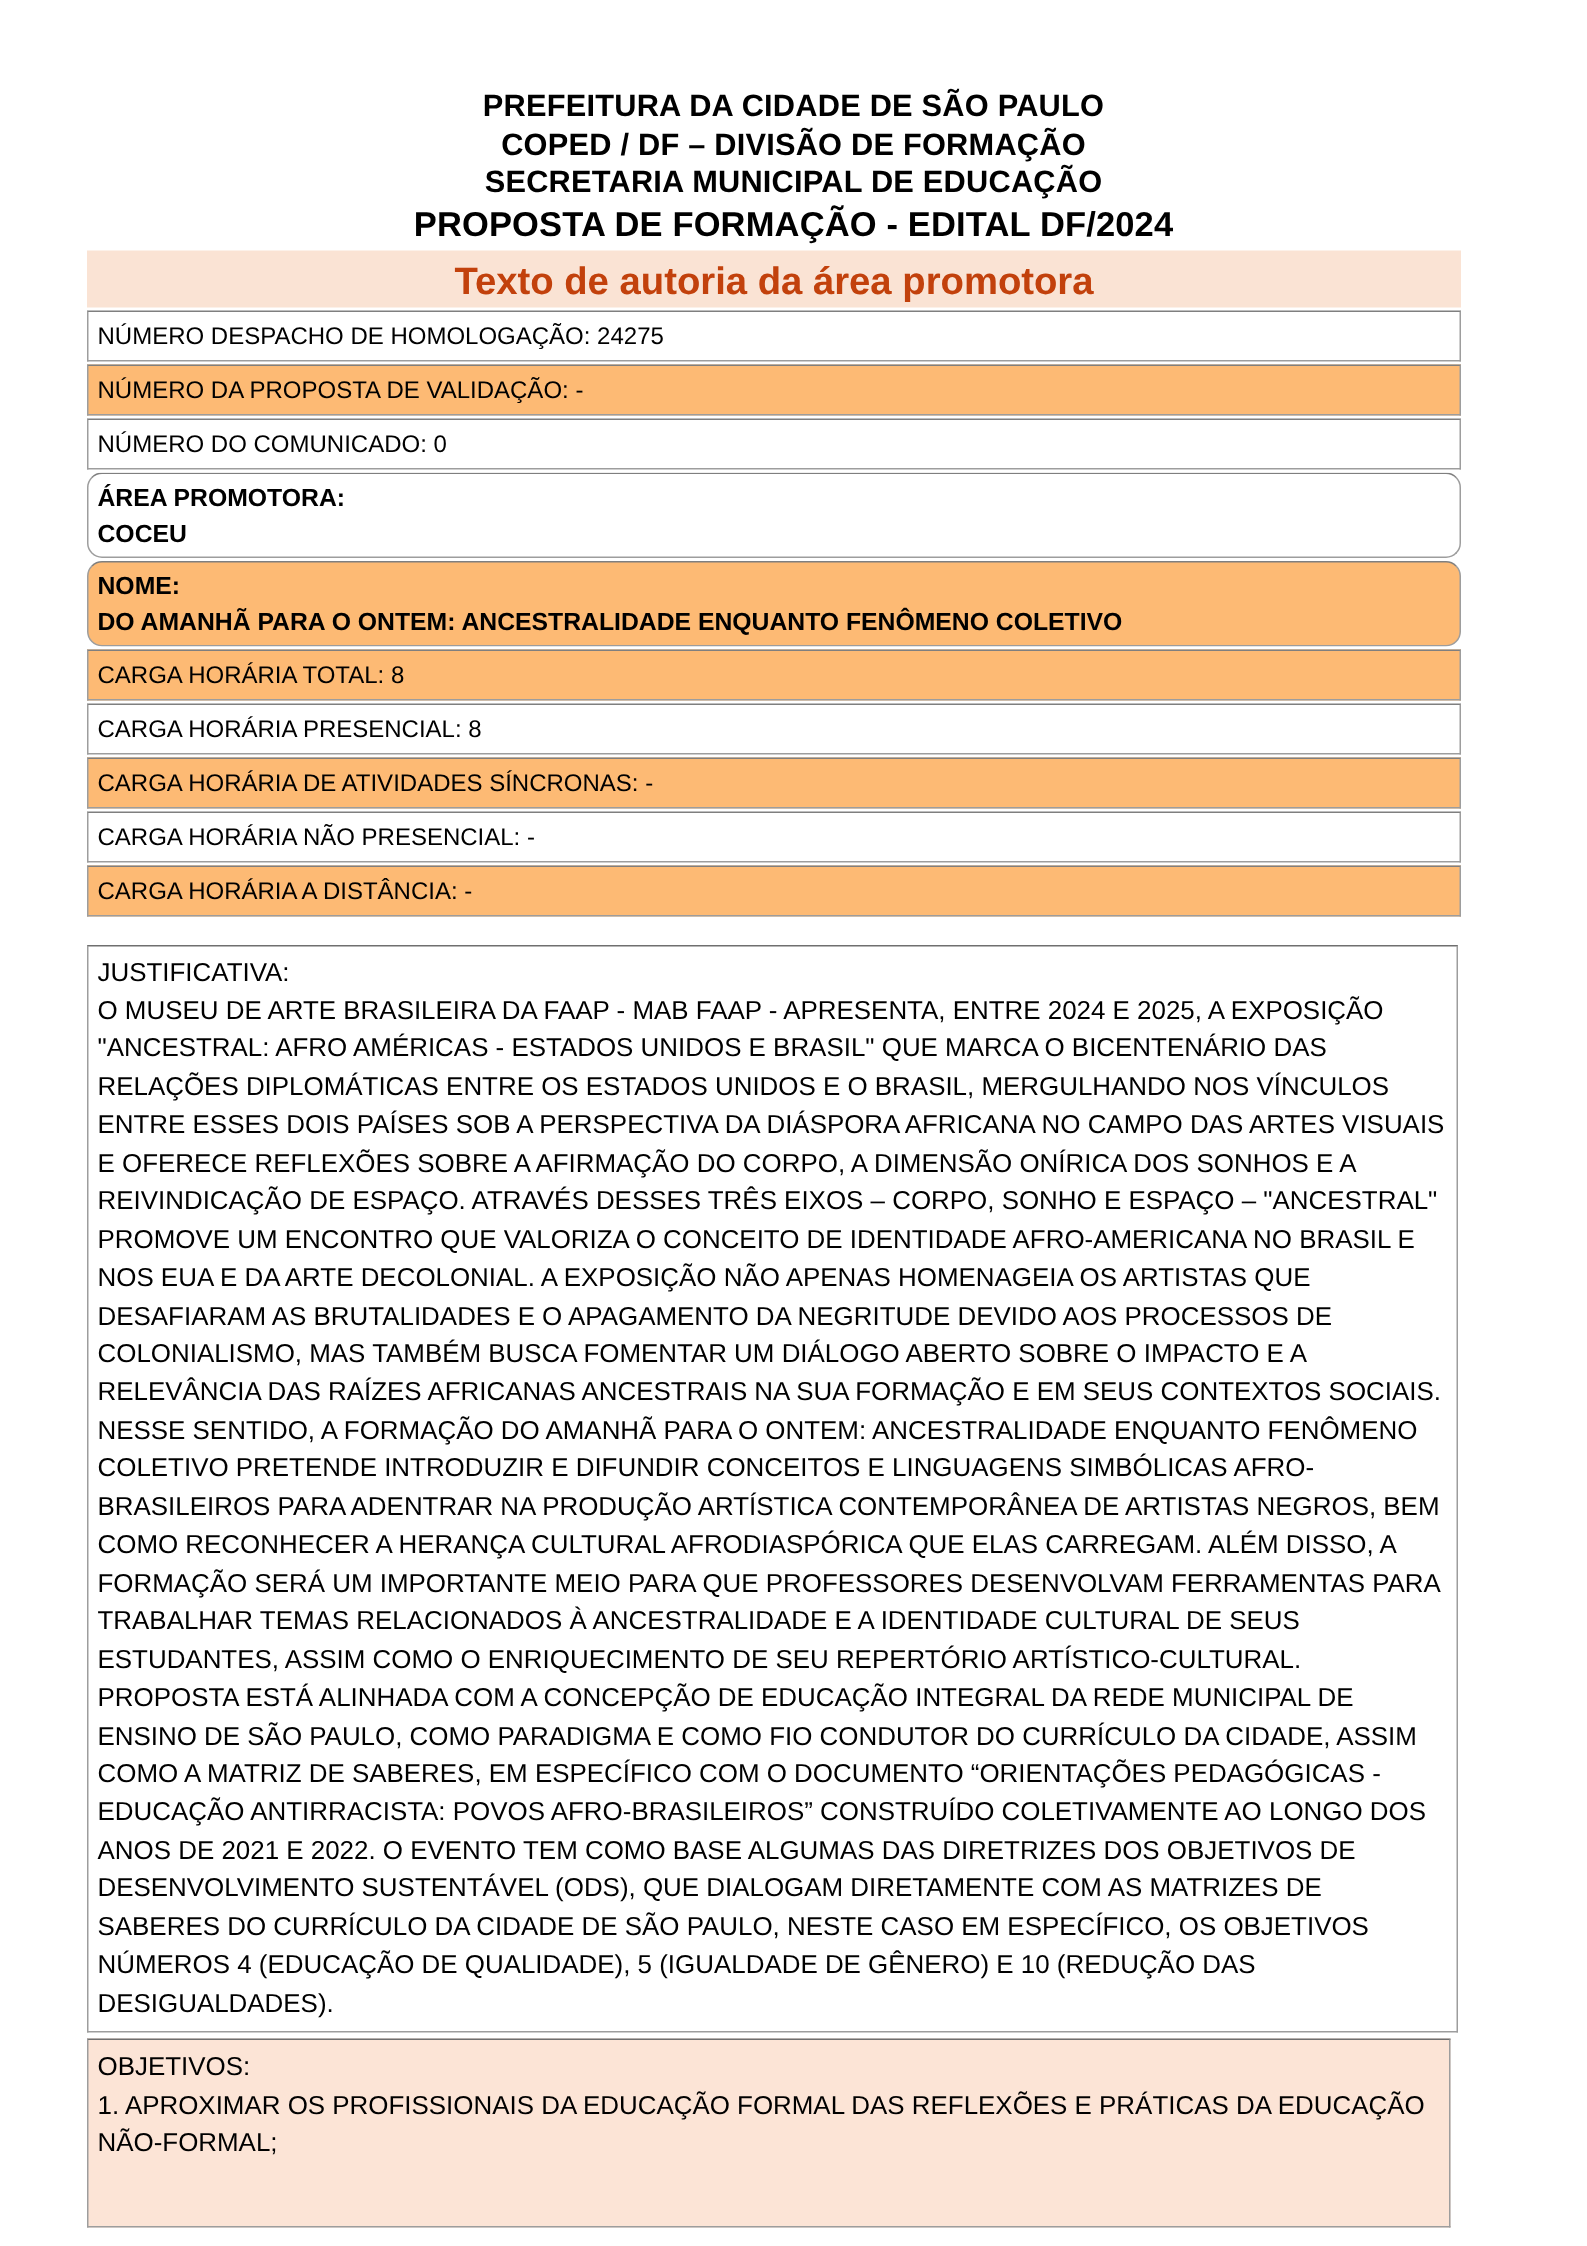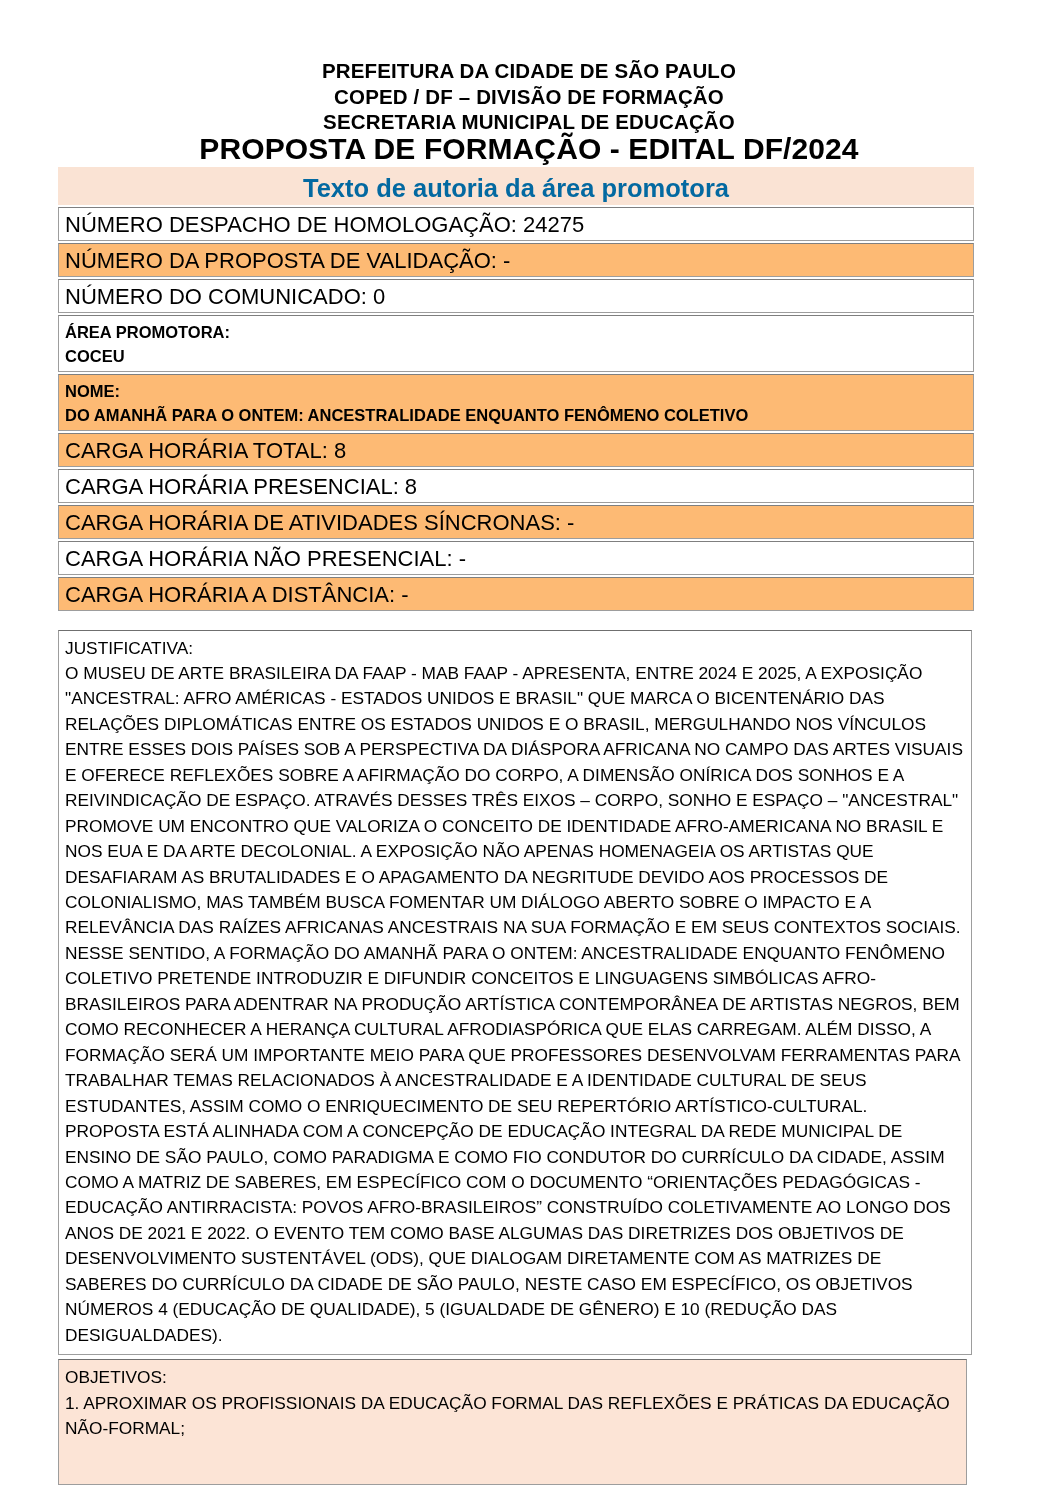--- a/index.html
+++ b/index.html
@@ -29,60 +29,61 @@
     text-align: center;
   }
   .doc-header .hline {
     font-weight: bold;
     font-size: 20.5px;
     line-height: 25.5px;
     letter-spacing: 0.15px;
     white-space: nowrap;
   }
   .doc-header .hline.big {
-    font-size: 30px;
+    font-size: 23px;
     line-height: 28px;
     letter-spacing: 0.1px;
   }
   
   .table-wrap {
     margin: 4px auto 0 auto;
     width: 916px;
     margin-left: 58px;
   }
   .banner {
     background: #fae3d4;
     text-align: center;
-    color: #0369a1;
+    color: #c2410c;
     font-weight: bold;
     font-size: 25.5px;
     line-height: 34px;
     padding: 4px 0 5px 0;
     height: 38px;
     box-sizing: border-box;
     overflow: hidden;
   }
   .row {
     border: 1px solid #9d9d9d;
     border-top: 1px solid #7f7f7f;
     box-sizing: border-box;
     padding: 4px 5px 3px 6px;
-    font-size: 22px;
+    font-size: 16px;
     line-height: 25px;
     margin-top: 2px;
     background: #ffffff;
     min-height: 32px;
   }
   .row.shaded {
     background: #fdba74;
   }
   .row.bold {
     font-weight: bold;
     font-size: 16.5px;
     line-height: 24px;
+    border-radius: 10px;
   }
   .row .l2 {
     display: block;
   }
   .block {
     border: 1px solid #9d9d9d;
     border-top: 1px solid #6f6f6f;
     box-sizing: border-box;
     background: #ffffff;
     padding: 5px 8px 6px 6px;

